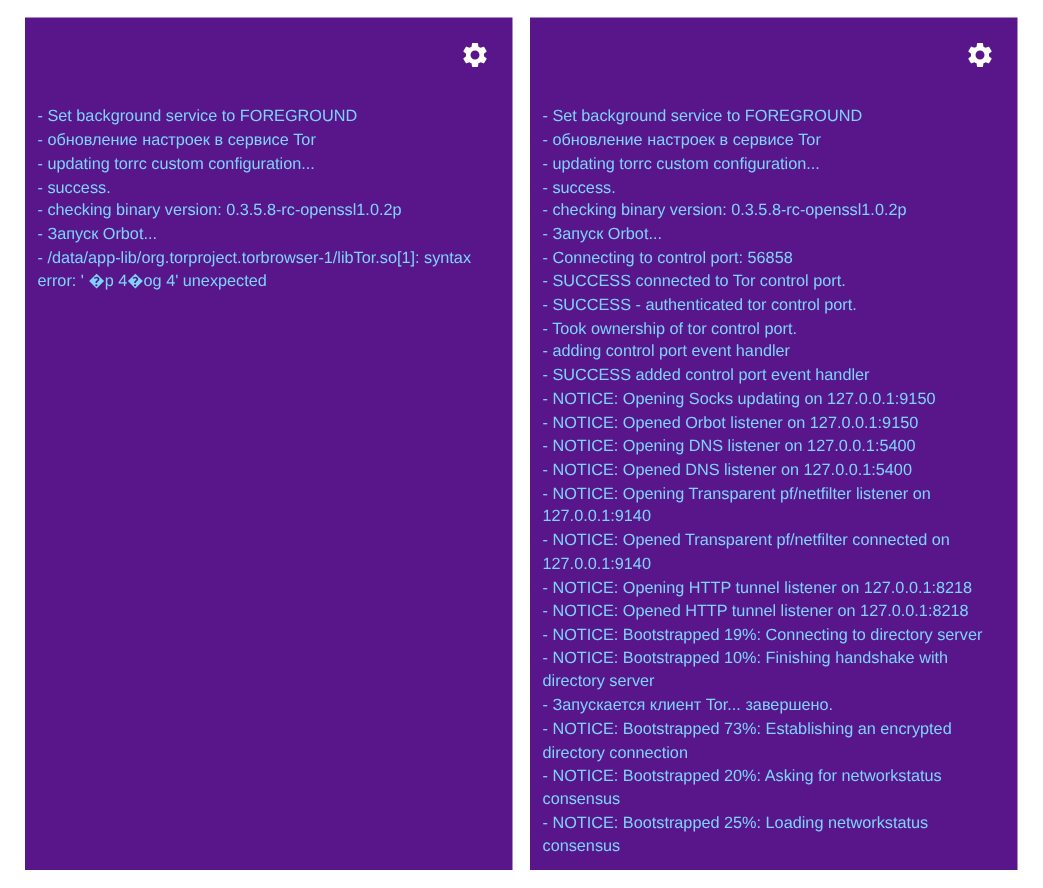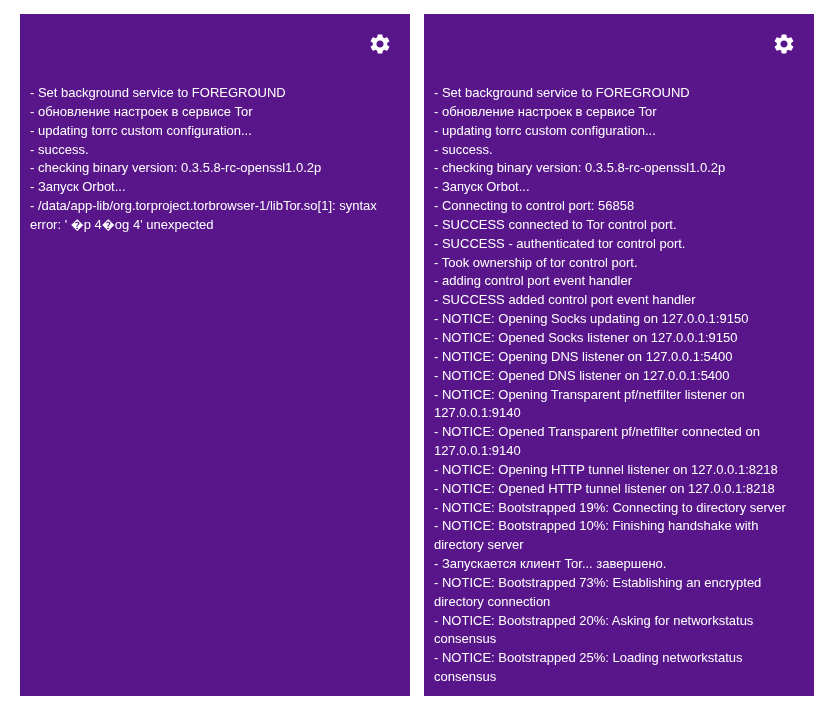--- a/index.html
+++ b/index.html
@@ -30,21 +30,21 @@
       width: 24px;
       height: 24px;
       cursor: pointer;
     }
     .gear svg {
       width: 100%;
       height: 100%;
       fill: #ffffff;
     }
     .log {
-      color: #ffffff;
+      color: #7dd3fc;
       font-size: 13px;
       line-height: 1.45;
       padding-top: 22px;
     }
     .log-line {
       display: block;
       word-wrap: break-word;
     }
   </style>
 </head>
@@ -84,21 +84,21 @@
     <span class="log-line">- success.</span>
     <span class="log-line">- checking binary version: 0.3.5.8-rc-openssl1.0.2p</span>
     <span class="log-line">- Запуск Orbot...</span>
     <span class="log-line">- Connecting to control port: 56858</span>
     <span class="log-line">- SUCCESS connected to Tor control port.</span>
     <span class="log-line">- SUCCESS - authenticated tor control port.</span>
     <span class="log-line">- Took ownership of tor control port.</span>
     <span class="log-line">- adding control port event handler</span>
     <span class="log-line">- SUCCESS added control port event handler</span>
     <span class="log-line">- NOTICE: Opening Socks updating on 127.0.0.1:9150</span>
-    <span class="log-line">- NOTICE: Opened Socks listener on 127.0.0.1:9150</span>
+    <span class="log-line">- NOTICE: Opened Orbot listener on 127.0.0.1:9150</span>
     <span class="log-line">- NOTICE: Opening DNS listener on 127.0.0.1:5400</span>
     <span class="log-line">- NOTICE: Opened DNS listener on 127.0.0.1:5400</span>
     <span class="log-line">- NOTICE: Opening Transparent pf/netfilter listener on 127.0.0.1:9140</span>
     <span class="log-line">- NOTICE: Opened Transparent pf/netfilter connected on 127.0.0.1:9140</span>
     <span class="log-line">- NOTICE: Opening HTTP tunnel listener on 127.0.0.1:8218</span>
     <span class="log-line">- NOTICE: Opened HTTP tunnel listener on 127.0.0.1:8218</span>
     <span class="log-line">- NOTICE: Bootstrapped 19%: Connecting to directory server</span>
     <span class="log-line">- NOTICE: Bootstrapped 10%: Finishing handshake with directory server</span>
     <span class="log-line">- Запускается клиент Tor... завершено.</span>
     <span class="log-line">- NOTICE: Bootstrapped 73%: Establishing an encrypted directory connection</span>

